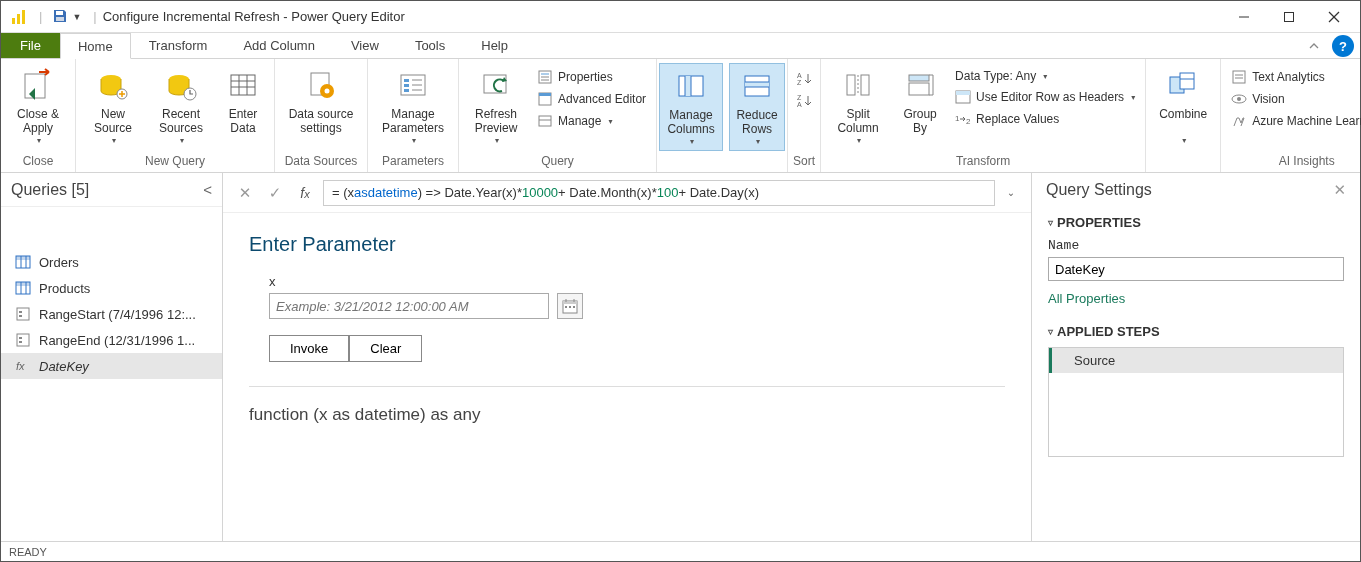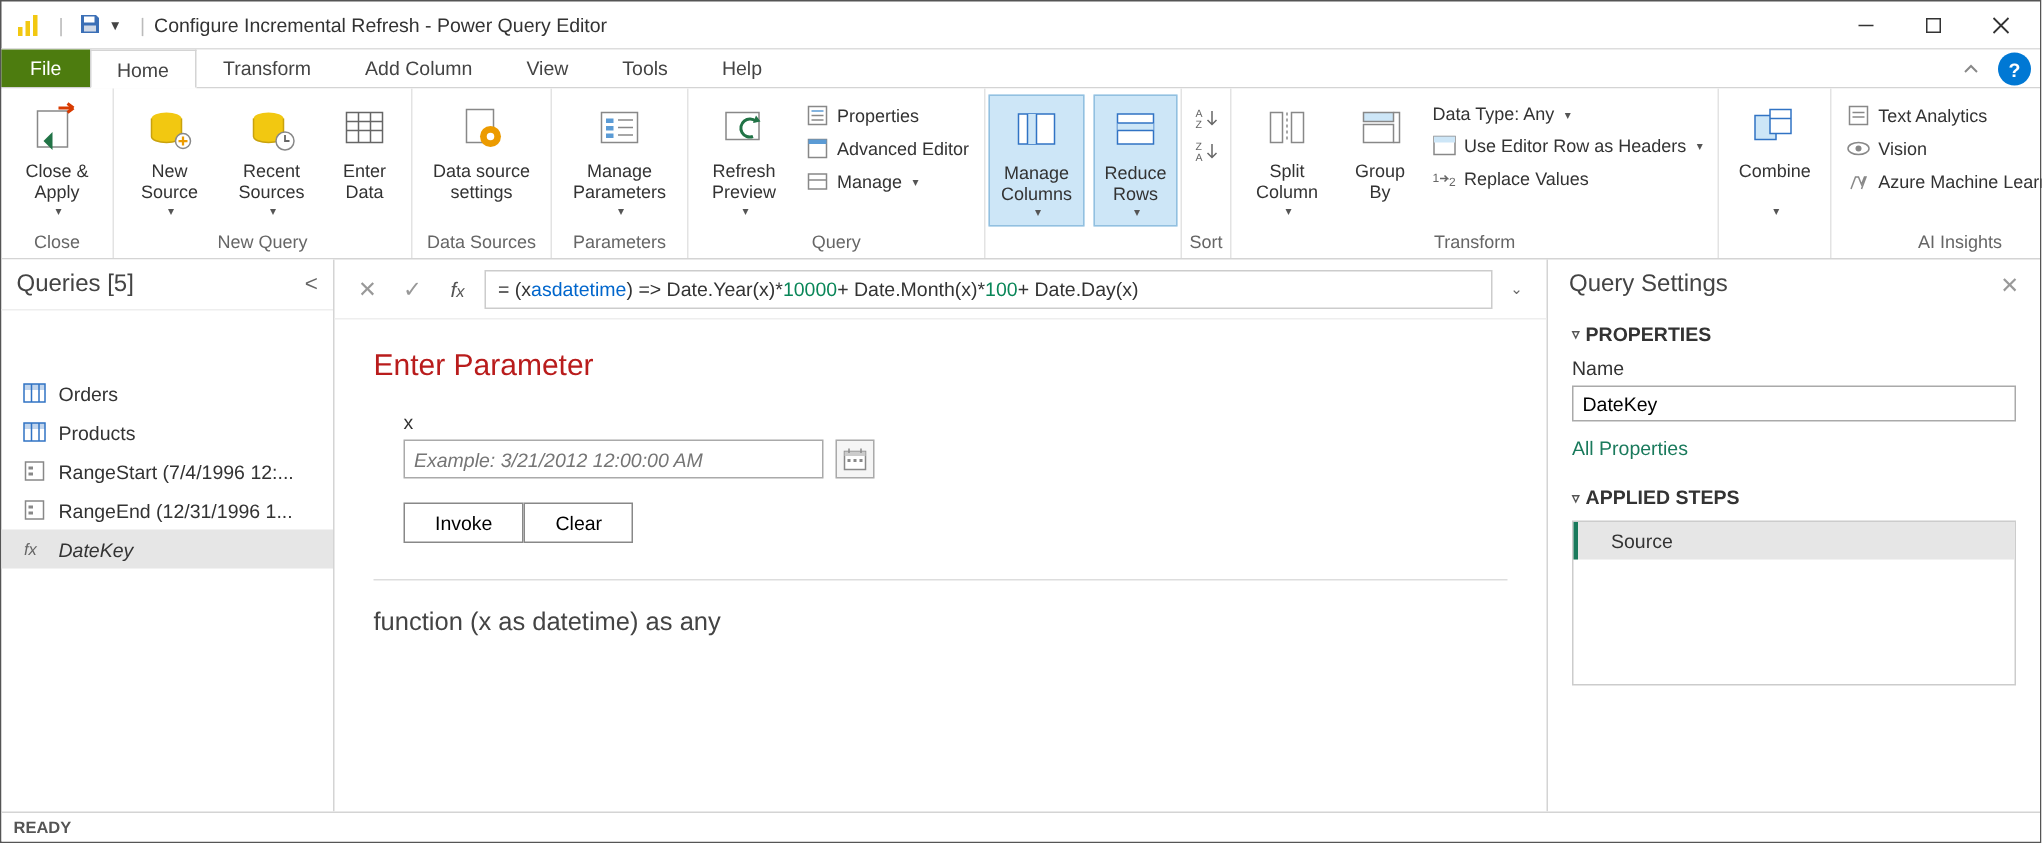--- a/index.html
+++ b/index.html
@@ -52,43 +52,43 @@
 .center-panel { flex:1; display:flex; flex-direction:column; border-right:1px solid #d4d4d4; min-width:0; }
 .formula-bar { height:40px; display:flex; align-items:center; padding:0 10px; border-bottom:1px solid #eee; gap:6px; }
 .formula-bar .fb-btn { width:24px;height:24px;display:flex;align-items:center;justify-content:center;color:#999;font-size:15px;cursor:pointer; }
 .formula-bar .fx { font-style:italic; font-size:14px; color:#555; width:24px; text-align:center; }
 .formula-bar .formula-box { flex:1; border:1px solid #ccc; height:26px; display:flex; align-items:center; padding:0 8px; font-family:Consolas,monospace; font-size:13px; overflow:hidden; }
 .formula-box .kw { color:#0066cc; }
 .formula-box .num { color:#098658; }
 .formula-bar .expand { width:20px;font-size:10px;color:#666;text-align:center;cursor:pointer; }
 
 .param-area { padding:20px 26px; }
-.param-title { font-size:20px; font-weight:400; color:#b91c1c; margin-bottom:18px; }
+.param-title { font-size:20px; font-weight:400; color:#0c4a6e; margin-bottom:18px; }
 .param-label { font-size:13px; color:#333; margin:0 0 4px 20px; }
 .param-row { display:flex; align-items:center; gap:8px; margin-left:20px; margin-bottom:16px; }
 .param-input { width:280px; height:26px; border:1px solid #aaa; padding:0 6px; font-size:13px; color:#888; font-style:italic; }
 .cal-btn { width:26px;height:26px;border:1px solid #aaa;display:flex;align-items:center;justify-content:center;cursor:pointer;background:#f5f5f5; }
 .action-row { display:flex; gap:0; margin-left:20px; }
 .action-btn { border:1px solid #888; background:#fff; padding:5px 20px; font-size:13px; cursor:pointer; }
 .hr { border-top:1px solid #ddd; margin:24px 0 18px 0; }
 .func-sig { font-size:17px; color:#444; }
 
 .settings-panel { width:328px; display:flex; flex-direction:column; padding:0; }
 .settings-header { height:34px; display:flex; align-items:center; justify-content:space-between; padding:0 14px; font-size:16px; color:#444; }
 .settings-header .close-x { color:#999; font-size:15px; cursor:pointer; }
 .section { padding: 8px 16px 10px 16px; }
 .section-title { font-size:13px; font-weight:600; color:#333; margin-bottom:8px; display:flex; align-items:center; gap:4px; }
 .section-title .tri { font-size:10px; color:#555; }
-.field-label { font-size:13px; color:#333; margin-bottom:4px; }
+.field-label { font-size:13px; color:#333; margin-bottom:4px;font-family:Liberation Mono, monospace; }
 .name-input { width:100%; border:1px solid #aaa; height:24px; padding:0 6px; font-size:13px; }
 .link { color:#1a7a5c; font-size:13px; margin-top:10px; display:block; cursor:pointer; }
 .steps-box { border:1px solid #ccc; height:110px; }
 .step-item { padding:5px 22px; font-size:13px; background:#e6e6e6; border-left:3px solid #1a7a5c; }
 
-.statusbar { height:20px; border-top:1px solid #d4d4d4; display:flex; align-items:center; padding:0 8px; font-size:11px; color:#555; background:#fff;font-weight:bold; }
+.statusbar { height:20px; border-top:1px solid #d4d4d4; display:flex; align-items:center; padding:0 8px; font-size:11px; color:#555; background:#fff; }
 
 svg { display:block; }
 </style>
 </head>
 <body>
 
 <div class="window">
 
   <div class="titlebar">
     <span class="app-icon">

